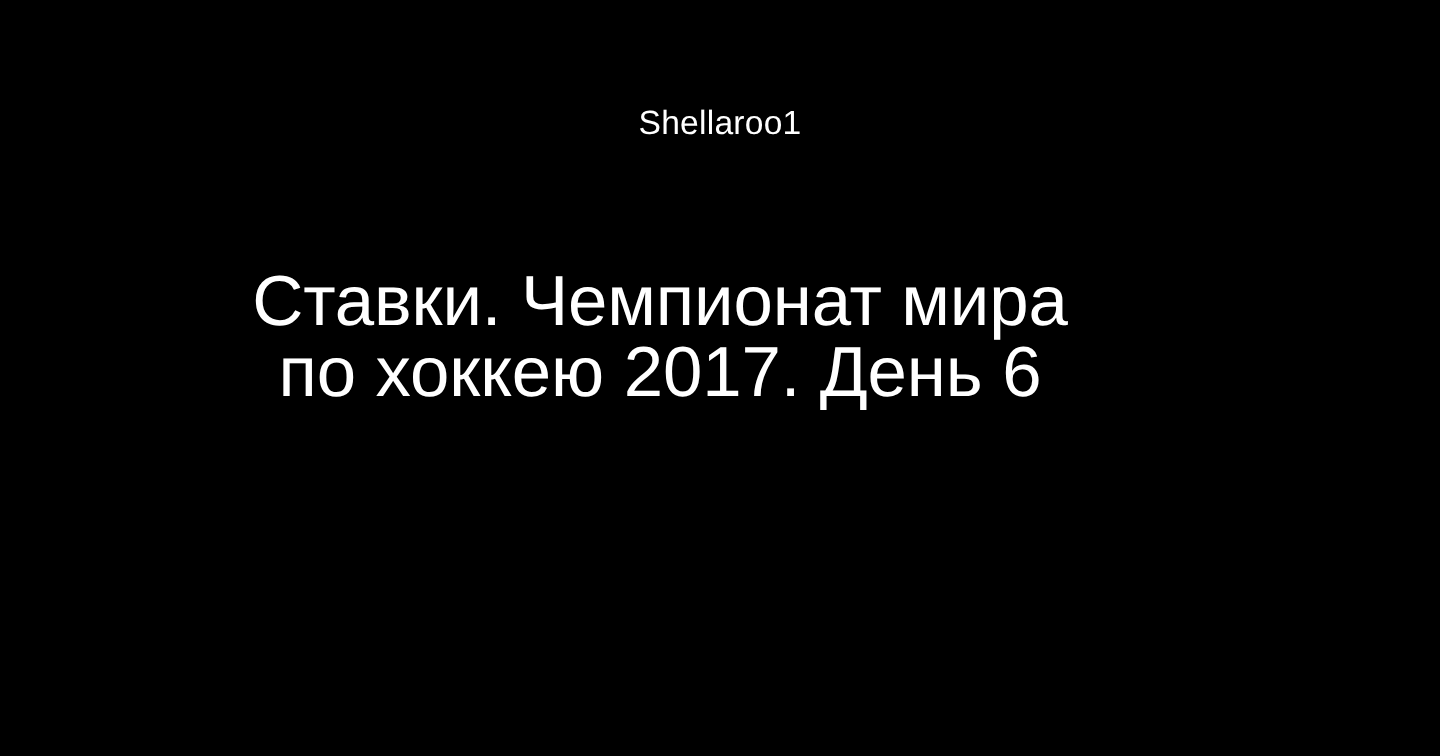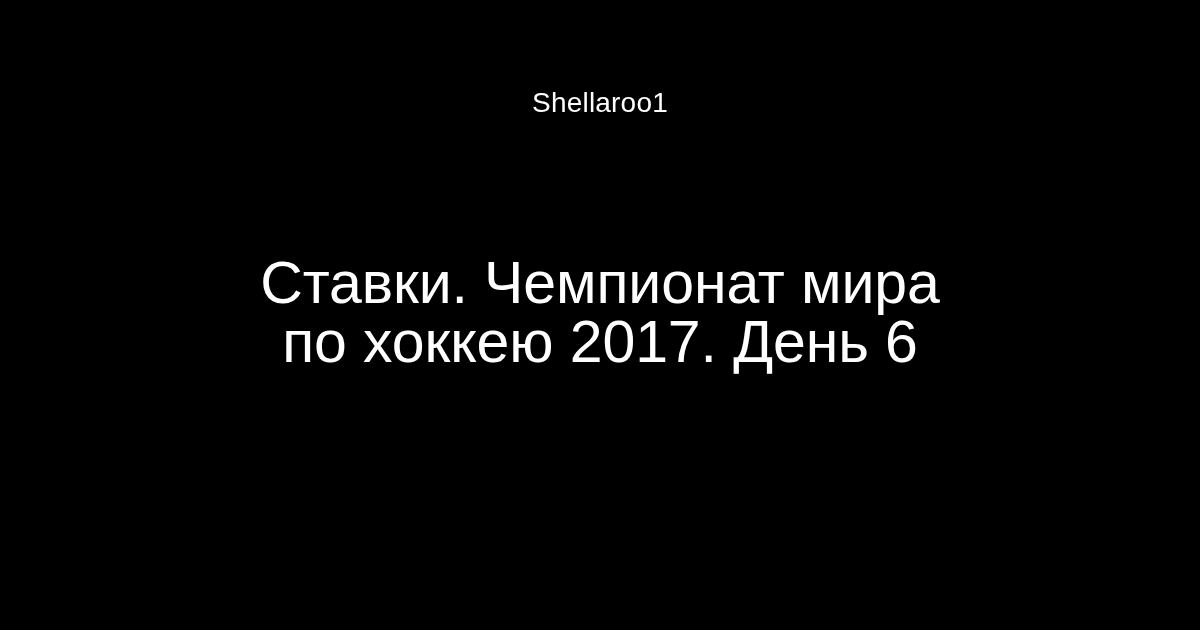--- a/index.html
+++ b/index.html
@@ -49,22 +49,21 @@
   }
 
   
   .headline-row {
     position: absolute;
     left: 50px;
     top: 222px;
     width: 1100px;
     display: flex;
     align-items: flex-start;
-    justify-content: center;
-    margin-top: 32px;
+    justify-content: flex-start;
   }
 
   .headline {
     display: block;
     margin: 0;
     padding: 0;
     color: #ffffff;
     font-size: 59px;
     line-height: 59px;
     font-weight: 400;

